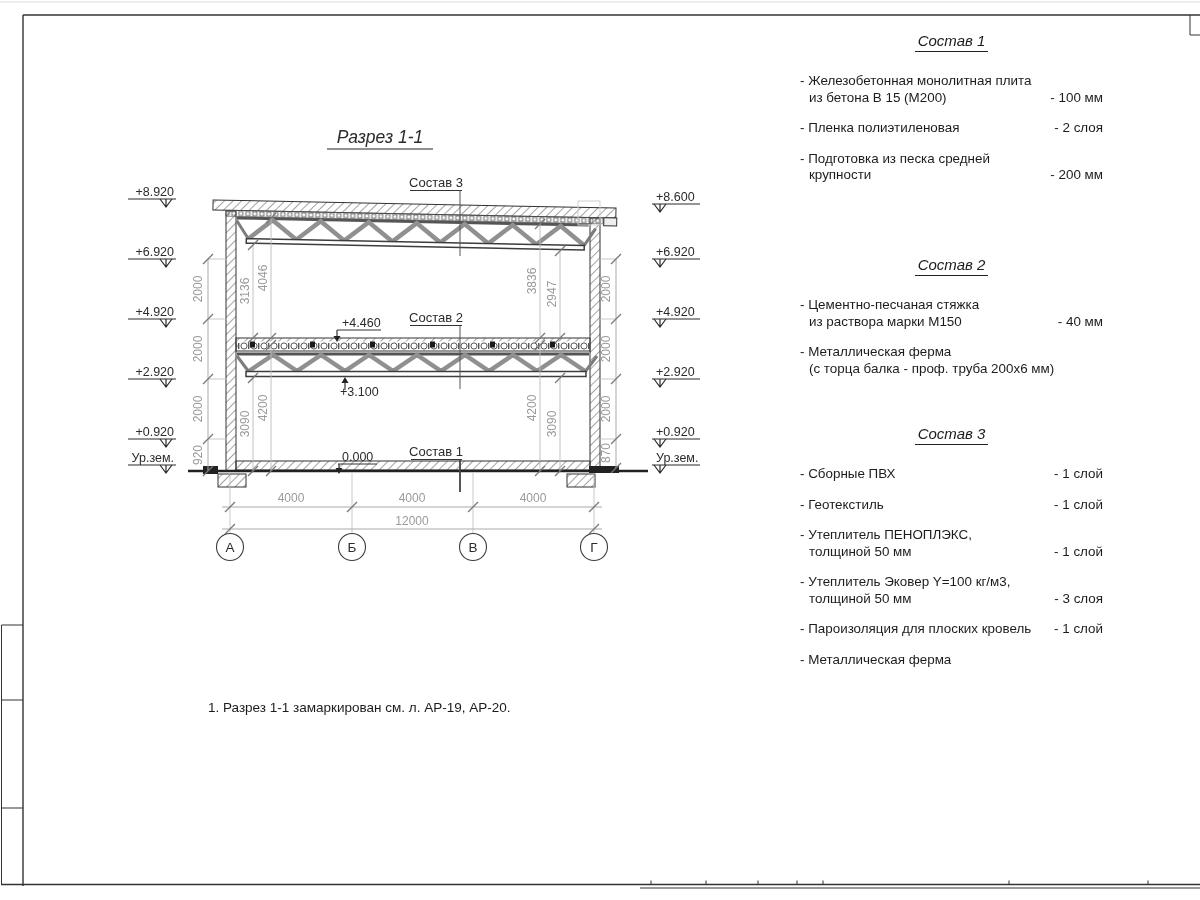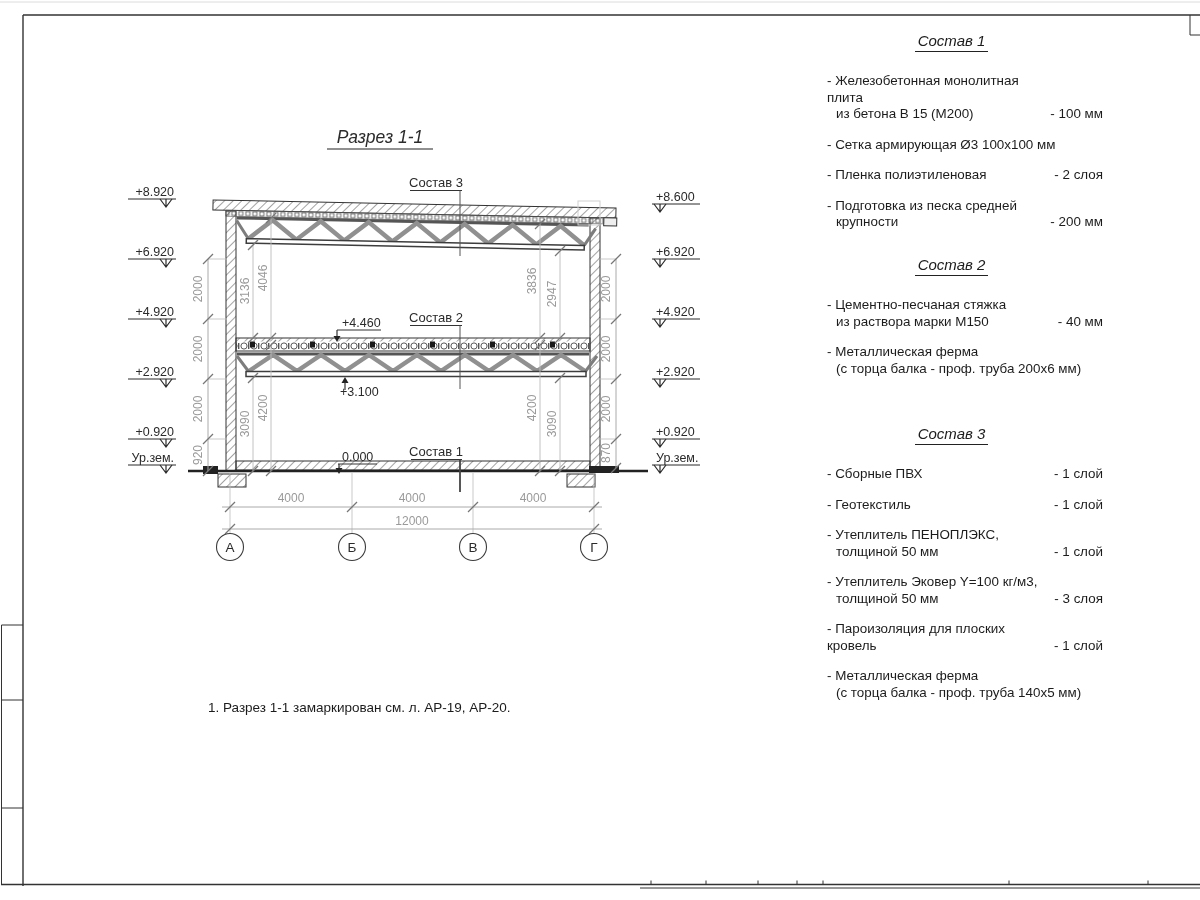--- a/index.html
+++ b/index.html
@@ -11,21 +11,21 @@
   svg text.axis{font-size:13.5px;}
   svg text.ttl{font-size:17.5px;font-style:italic;}
   svg text.lbl{font-size:13px;}
 
   .comp-panel{position:absolute;left:800px;top:0;width:303px;height:760px;}
   .comp-section{position:absolute;left:0;width:303px;}
   .comp-s0{top:32px;} .comp-s1{top:256px;} .comp-s2{top:425px;}
   .comp-title{text-align:center;font-style:italic;font-size:15px;margin-bottom:24px;}
   .comp-title span{border-bottom:1px solid #222;padding:0 3px 2px;}
   .comp-item{display:flex;margin-bottom:14px;font-size:13.4px;line-height:16.5px;}
-  .comp-lines{flex:1;margin-left:27px;}
+  .comp-lines{flex:1;}
   .comp-line + .comp-line{padding-left:9px;}
   .comp-value{white-space:nowrap;align-self:flex-end;padding-left:6px;}
   .note{position:absolute;left:208px;top:700px;font-size:13.5px;}
 </style>
 </head>
 <body>
 
 <svg class="sheet" width="1200" height="900" viewBox="0 0 1200 900">
   <defs>
     <pattern id="h45" width="6" height="6" patternUnits="userSpaceOnUse" patternTransform="rotate(45)">
@@ -315,25 +315,20 @@
       <div class="comp-title"><span>Состав 1</span></div>
       <div class="comp-item">
         <div class="comp-lines">
           <div class="comp-line">- Железобетонная  монолитная плита</div>
           <div class="comp-line">из бетона В 15 (М200)</div>
         </div>
         <div class="comp-value">- 100 мм</div>
       </div>
       <div class="comp-item">
         <div class="comp-lines">
-          <div class="comp-line">- Сетка армирующая Ø3 100х100 мм</div>
-        </div>
-      </div>
-      <div class="comp-item">
-        <div class="comp-lines">
           <div class="comp-line">- Пленка полиэтиленовая</div>
         </div>
         <div class="comp-value">-  2 слоя</div>
       </div>
       <div class="comp-item">
         <div class="comp-lines">
           <div class="comp-line">- Подготовка из песка средней</div>
           <div class="comp-line">крупности</div>
         </div>
         <div class="comp-value">- 200 мм</div>
@@ -385,19 +380,18 @@
       </div>
       <div class="comp-item">
         <div class="comp-lines">
           <div class="comp-line">- Пароизоляция для плоских кровель</div>
         </div>
         <div class="comp-value">- 1 слой</div>
       </div>
       <div class="comp-item">
         <div class="comp-lines">
           <div class="comp-line">- Металлическая ферма</div>
-          <div class="comp-line">(с торца балка - проф. труба 140х5 мм)</div>
         </div>
       </div>
     </div>
   </div>
 
 <div class="note">1. Разрез 1-1 замаркирован см. л. АР-19, АР-20.</div>
 
 </body></html>

